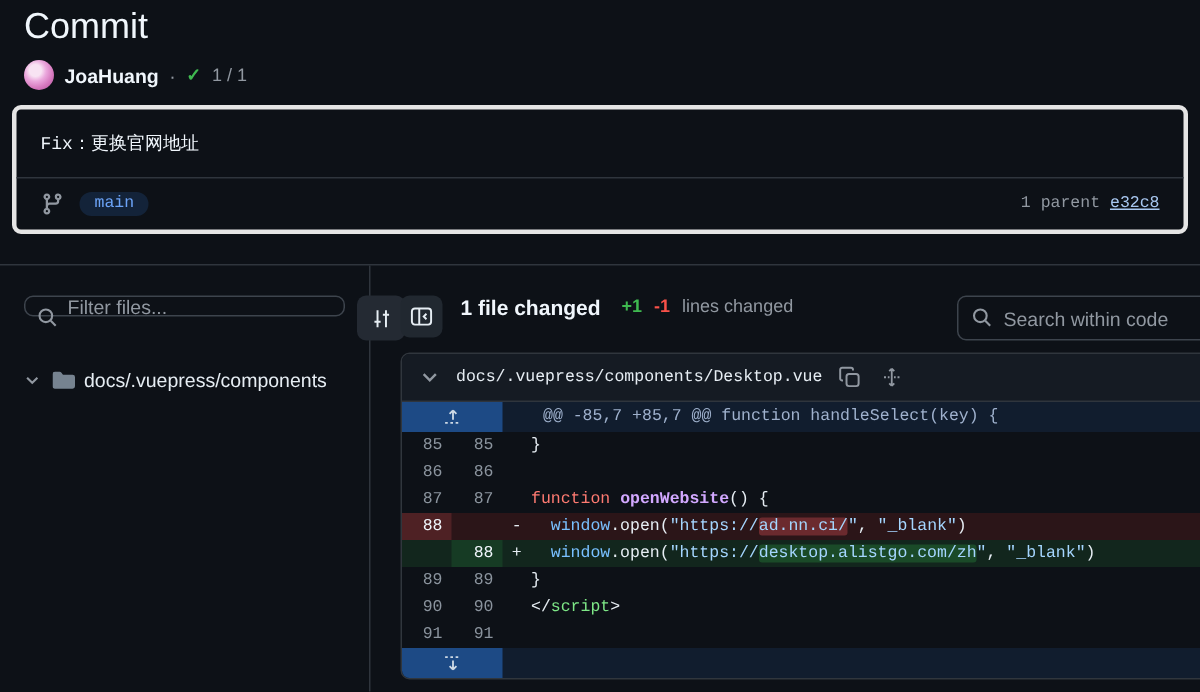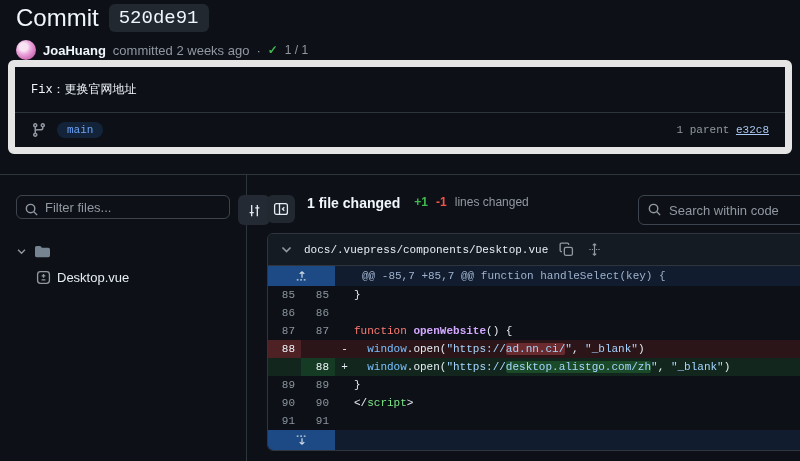--- a/index.html
+++ b/index.html
@@ -8,43 +8,43 @@
     background:#0d1117; color:#e6edf3; overflow:hidden; position:relative;
     font-family:"Liberation Sans", sans-serif;
   }
   .mono { font-family:"Liberation Mono","DejaVu Sans Mono",monospace; }
 
   
   .top { padding:4px 12px 0 16px; }
   .title-row { display:flex; align-items:center; gap:10px; margin:0 0 8px 0; }
   .page-title { font-size:24px; font-weight:400; color:#f0f6fc; }
   .hash-badge { background:#212830; border-radius:6px; padding:3px 10px; font-size:19px; color:#f0f6fc; }
-  .author-row { display:flex; align-items:center; gap:7px; font-size:13px; color:#9198a1; }
+  .author-row { display:flex; align-items:center; gap:7px; font-size:13px; color:#9198a1; margin-bottom:10px; }
   .avatar { width:20px; height:20px; border-radius:50%; flex:none;
     background:radial-gradient(circle at 38% 35%, #f8e3f3 0 22%, #eba8dd 40%, #d678be 65%, #a94f95 100%); }
   .author-name { color:#f0f6fc; font-weight:700; }
   .check { color:#3fb950; font-weight:700; font-size:12px; }
   .check-count { font-size:12px; color:#9198a1; }
 
   
-  .commit-box { margin:0 8px; border:7px solid #e5e5e5; border-radius:6px; background:#0d1117; }
+  .commit-box { margin:0 8px; border:3px solid #e5e5e5; border-radius:6px; background:#0d1117; }
   .commit-msg { padding:14px 16px; font-size:12px; color:#f0f6fc; border-bottom:1px solid #2f353d; }
   .branch-row { display:flex; align-items:center; gap:10px; padding:6px 16px; height:34px; }
   .branch-badge { background:rgba(56,139,253,0.15); color:#6ca4f8; border-radius:2em;
     padding:2px 10px; font-size:11px; }
   .parent-info { margin-left:auto; font-size:11px; color:#9198a1; white-space:nowrap; }
   .parent-link { color:#a8c7f0; text-decoration:underline; }
 
   .page-divider { border-top:1px solid #2f353d; margin-top:20px; }
 
   
   .cols { display:flex; align-items:stretch; height:287px; }
   .sidebar { width:247px; flex:none; border-right:1px solid #2f353d; padding:20px 16px 0 16px; }
   .filter-row { display:flex; gap:8px; }
-  .filter-input { flex:1; height:24px; background:transparent; border:1px solid #3d444d; border-radius:6px;
+  .filter-input { flex:1; height:14px; background:transparent; border:1px solid #3d444d; border-radius:6px;
     color:#e6edf3; font-size:13px; padding:0 8px 0 28px; outline:none; font-family:"Liberation Sans",sans-serif; }
   .filter-input::placeholder { color:#9198a1; }
   .input-wrap { position:relative; flex:1; display:flex; }
   .input-wrap .mag { position:absolute; left:8px; top:7px; }
   .opt-btn { width:32px; height:30px; flex:none; background:#242a33; border:none; border-radius:6px;
     display:flex; align-items:center; justify-content:center; cursor:pointer; }
   .tree { margin-top:13px; font-size:13px; }
   .tree-row { display:flex; align-items:center; gap:6px; height:26px; color:#e6edf3; cursor:pointer; }
   .tree-row .chev { margin-right:2px; }
   .tree-row.indent { padding-left:20px; }
@@ -94,26 +94,24 @@
   .c-blue { color:#79c0ff;text-align:center; }
   .c-str { color:#a5d6ff; }
   .c-green { color:#7ee787; }
 </style>
 </head>
 <body>
 
 <div class="top">
   <div class="title-row">
     <span class="page-title">Commit</span>
-    <span class="hash-badge mono">520de91</span>
   </div>
   <div class="author-row">
     <span class="avatar"></span>
     <span class="author-name">JoaHuang</span>
-    <span>committed 2 weeks ago</span>
     <span>·</span>
     <span class="check">✓</span>
     <span class="check-count">1 / 1</span>
   </div>
 </div>
 
 <div class="commit-box">
   <div class="commit-msg mono">Fix：更换官网地址</div>
   <div class="branch-row">
     <span style="display:flex;">
@@ -158,29 +156,21 @@
         <span class="chev" style="display:flex;">
           <svg width="11" height="11" viewBox="0 0 16 16" fill="none" stroke="#9198a1" stroke-width="2">
               <path d="M3 5.5l5 5 5-5"></path>
             </svg>
         </span>
         <span style="display:flex;">
           <svg width="15" height="15" viewBox="0 0 16 16" fill="#768390">
               <path d="M1.75 2A1.75 1.75 0 0 0 0 3.75v8.5C0 13.216.784 14 1.75 14h12.5A1.75 1.75 0 0 0 16 12.25v-6.5A1.75 1.75 0 0 0 14.25 4H7.5a.25.25 0 0 1-.2-.1l-.9-1.2A1.75 1.75 0 0 0 5 2H1.75Z"></path>
             </svg>
         </span>
-      </div>
-      <div class="tree-row indent">
-        <span style="display:flex;">
-          <svg width="15" height="15" viewBox="0 0 16 16" fill="none" stroke="#9198a1" stroke-width="1.4">
-              <rect x="1.7" y="1.7" width="12.6" height="12.6" rx="3"></rect>
-              <path d="M8 4.2v4M6 6.2h4M6 10.6h4"></path>
-            </svg>
-        </span>
-        <span>Desktop.vue</span>
+        <span>docs/.vuepress/components</span>
       </div>
     </div>
   </div>
 
   <div class="main">
     <div class="diff-toolbar">
       <button class="collapse-btn">
         <span style="display:flex;">
           <svg width="16" height="16" viewBox="0 0 16 16" fill="none" stroke="#e6edf3" stroke-width="1.3">
               <rect x="1.6" y="2.6" width="12.8" height="10.8" rx="2"></rect>

